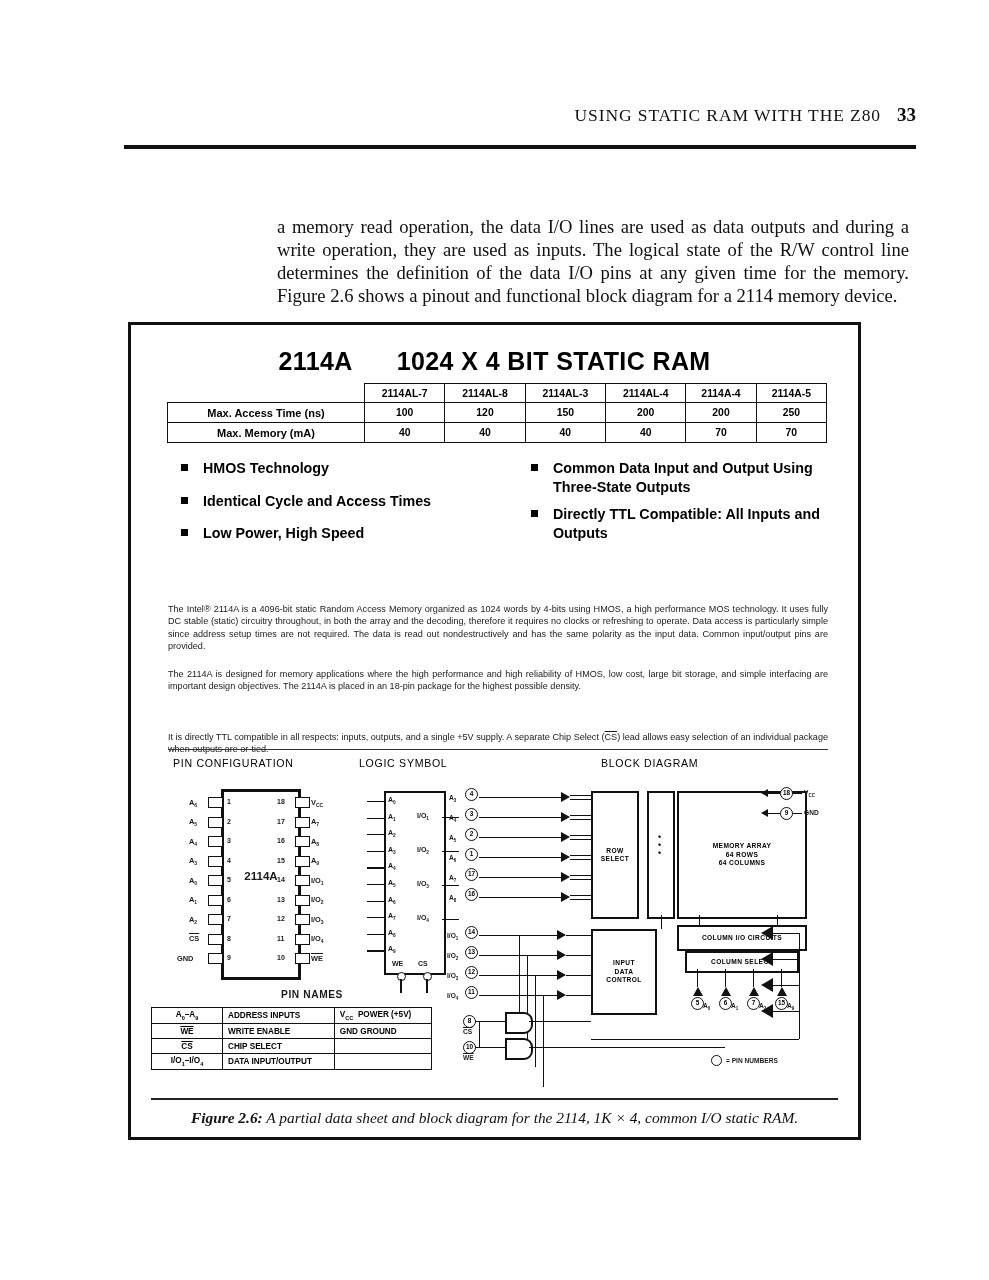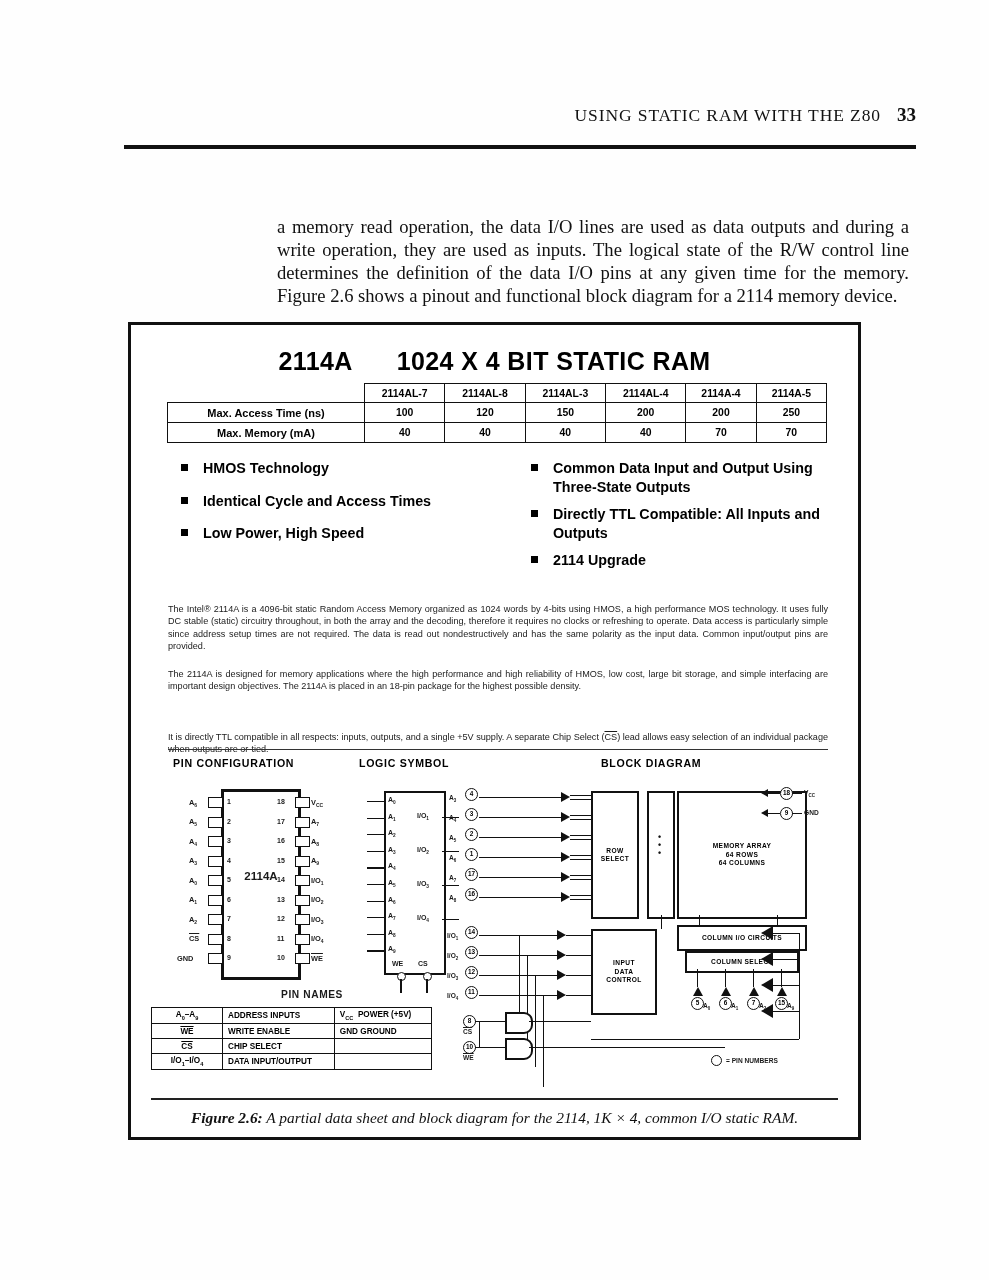--- a/index.html
+++ b/index.html
@@ -77,21 +77,21 @@
   .d1{top:269px;}
   .d2{top:334px;}
   .d3{top:397px;}
   .ovl{text-decoration:overline;}
 
   
   .diagsep{position:absolute;left:37px;right:30px;top:424px;height:1.4px;background:#333;}
   .diag{position:absolute;left:0;right:0;top:432px;height:340px;}
   .dtitle{
     position:absolute;font-family:"Liberation Sans",sans-serif;
-    font-weight:bold;font-size:10.6px;letter-spacing:.7px;color:#000;
+    font-weight:normal;font-size:10.6px;letter-spacing:.7px;color:#000;
   }
 
   
   .dip{position:absolute;left:90px;top:32px;width:74px;height:185px;border:3px solid #111;background:#fff;}
   .dip .mark{
     position:absolute;left:0;right:0;top:78px;text-align:center;
     font-family:"Liberation Sans",sans-serif;font-weight:bold;font-size:11.5px;
   }
   .padL,.padR{position:absolute;width:13px;height:9px;border:1.6px solid #111;background:#fff;}
   .pnum{position:absolute;font-family:"Liberation Sans",sans-serif;font-size:7px;font-weight:bold;}
@@ -204,21 +204,20 @@
         <li><span class="sq"></span><span>Identical Cycle and Access Times</span></li>
         <li><span class="sq"></span><span>Low Power, High Speed</span></li>
       </ul>
     </div>
 
     <div class="feat right">
       <ul>
         <li><span class="sq"></span></li>
         <li><span class="sq"></span><span>Common Data Input and Output Using Three-State Outputs</span></li>
         <li><span class="sq"></span><span>Directly TTL Compatible: All Inputs and Outputs</span></li>
-        <li><span class="sq"></span><span>2114 Upgrade</span></li>
       </ul>
     </div>
 
     <p class="desc d1">The Intel® 2114A is a 4096-bit static Random Access Memory organized as 1024 words by 4-bits using HMOS, a high performance MOS technology. It uses fully DC stable (static) circuitry throughout, in both the array and the decoding, therefore it requires no clocks or refreshing to operate. Data access is particularly simple since address setup times are not required. The data is read out nondestructively and has the same polarity as the input data. Common input/output pins are provided.</p>
     <p class="desc d2">The 2114A is designed for memory applications where the high performance and high reliability of HMOS, low cost, large bit storage, and simple interfacing are important design objectives. The 2114A is placed in an 18-pin package for the highest possible density.</p>
     <p class="desc d3"><span>It is directly TTL compatible in all respects: inputs, outputs, and a single +5V supply. A separate Chip Select (</span><span class="ovl">CS</span><span>) lead allows easy selection of an individual package when outputs are or-tied.</span></p>
 
     <div class="diagsep"></div>
 
     <div class="diag">

